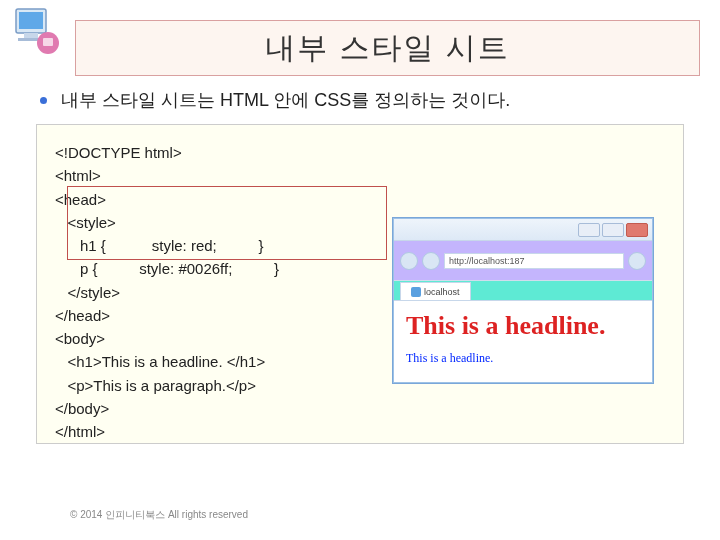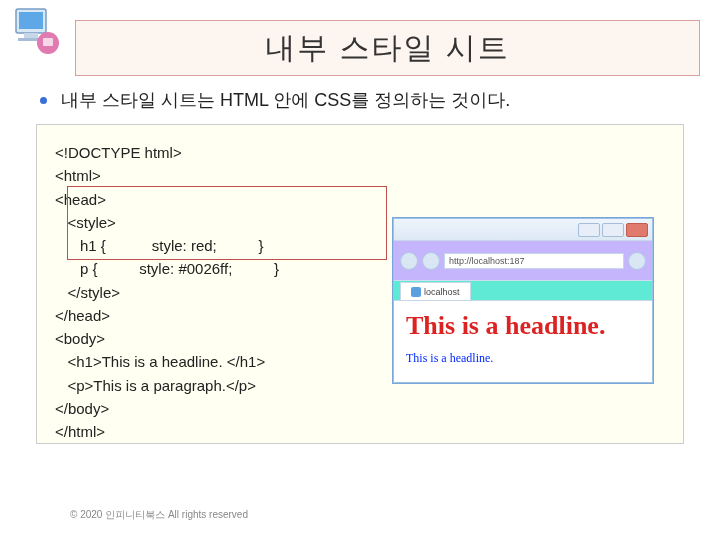--- a/index.html
+++ b/index.html
@@ -90,15 +90,15 @@
           <span>localhost</span>
         </div>
       </div>
       <div class="preview-body">
         <div class="preview-h1">This is a headline.</div>
         <div class="preview-p">This is a headline.</div>
       </div>
     </div>
   </div>
 
-  <div class="footer">© 2020 인피니티북스 All rights reserved</div>
+  <div class="footer">© 2014 인피니티북스 All rights reserved</div>
 
 </div>
 
 </body></html>

